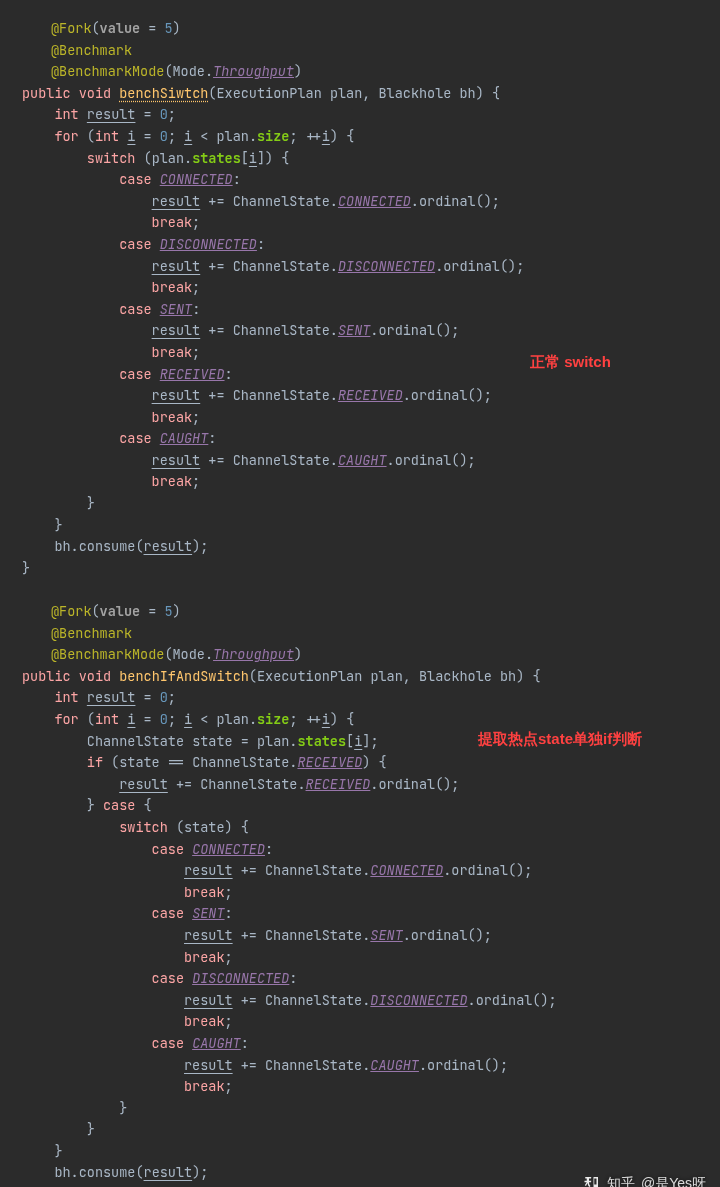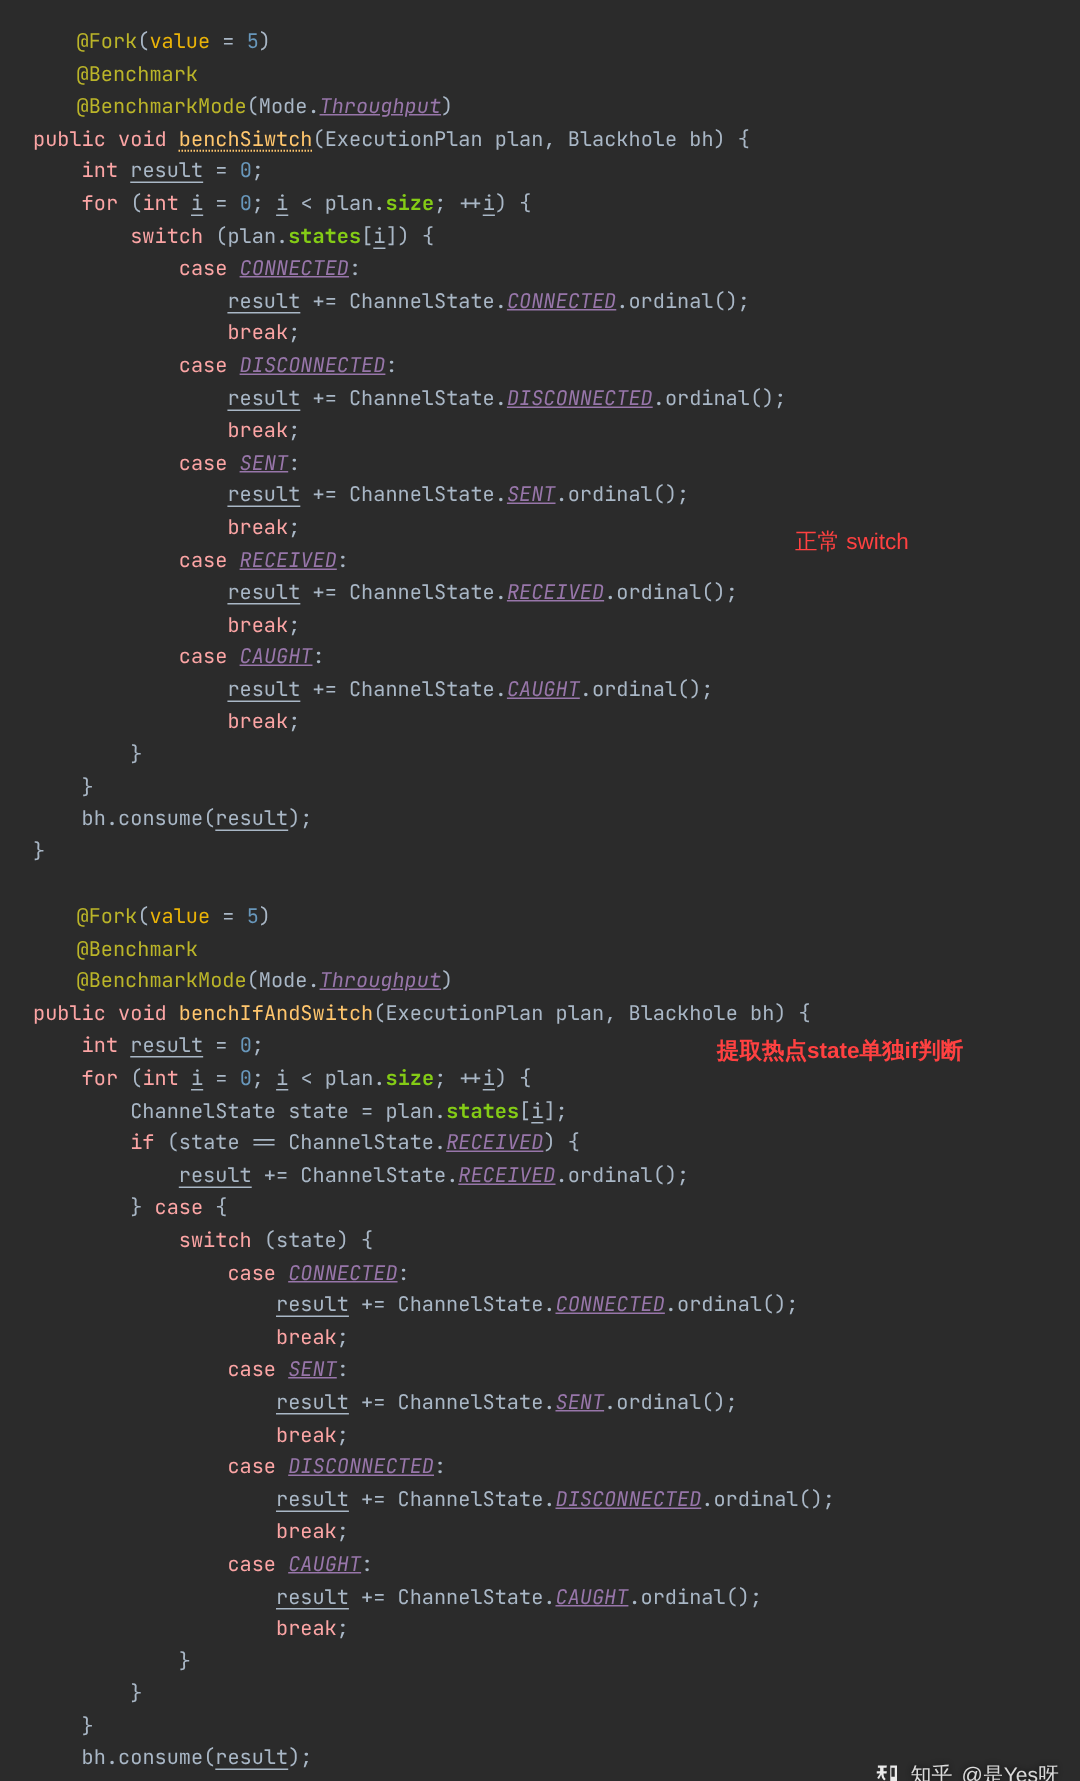--- a/index.html
+++ b/index.html
@@ -15,39 +15,39 @@
     position: relative;
     min-height: 1187px;
   }
   pre { margin: 0; font-family: inherit; white-space: pre; }
   .an { color: #bbb529; padding-left: 29px; }       
   .kw { color: #fca5a5; }       
   .mt { color: #ffc66d; }       
   .fi { color: #9876aa; font-style: italic; text-decoration: underline; } 
   .fn { color: #84cc16; font-weight: bold; }
   .nm { color: #6897bb; }
-  .pl { color: #eab308; }
+  .pl { color: #a3a3a3; font-weight: bold; }
   .uv { text-decoration: underline; text-decoration-style: dotted; text-underline-offset: 3px; }
   .ul { text-decoration: underline; text-underline-offset: 3px; }
   .annotation1 {
     position: absolute;
     color: #ff4141;
     font-family: "PingFang SC","Microsoft YaHei",sans-serif;
     font-size: 15px;
-    font-weight: 400;
+    font-weight: 700;
     top: 350px;
     left: 530px;
   }
   .annotation2 {
     position: absolute;
     color: #ff4141;
     font-family: "PingFang SC","Microsoft YaHei",sans-serif;
     font-size: 15px;
     font-weight: 600;
-    top: 690px;
+    top: 728px;
     left: 478px;
     width: 230px;
     line-height: 1.4;
   }
   .watermark {
     position: absolute;
     bottom: 8px;
     right: 14px;
     color: #eee;
     font-family: "PingFang SC","Microsoft YaHei",sans-serif;

